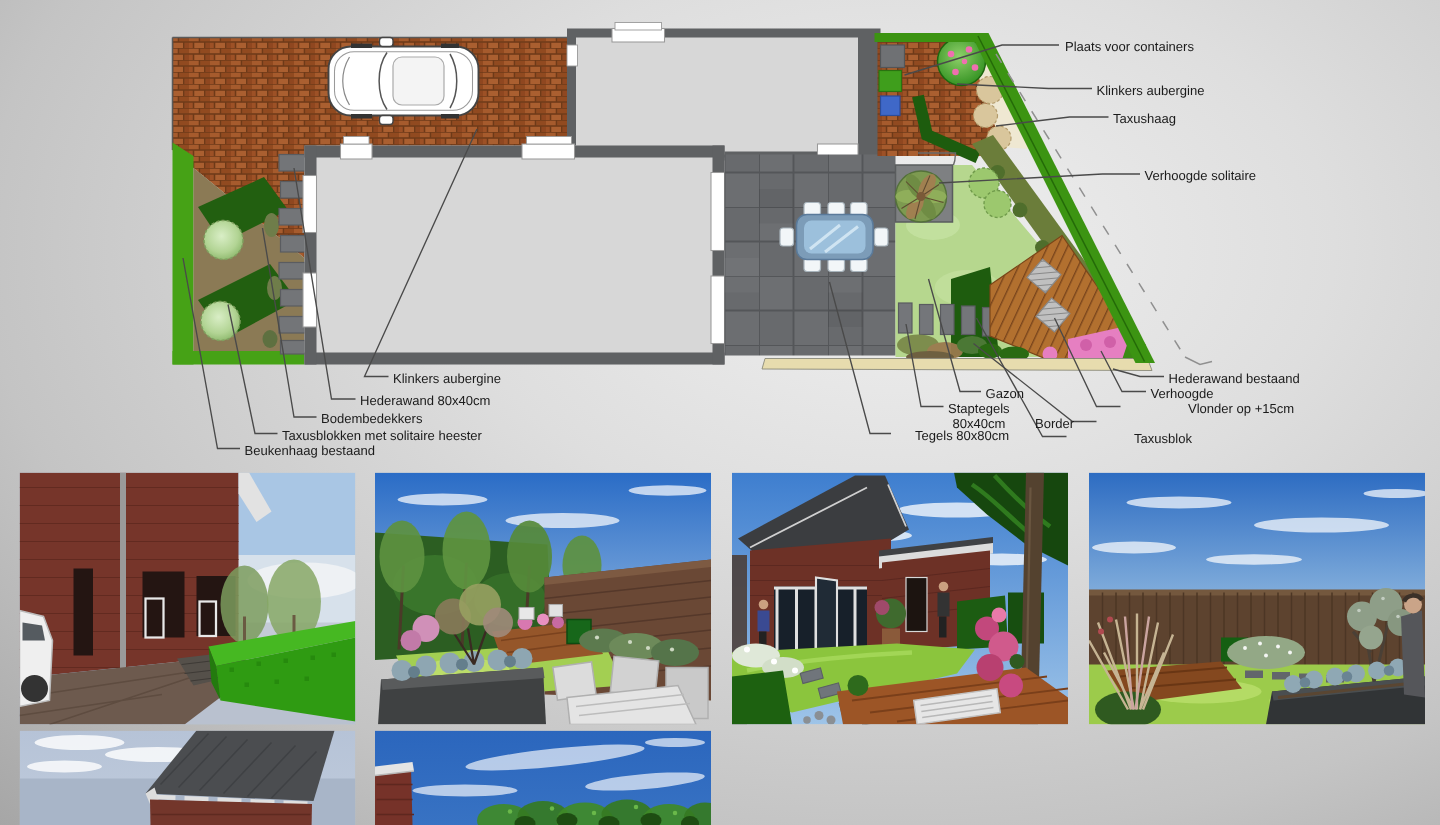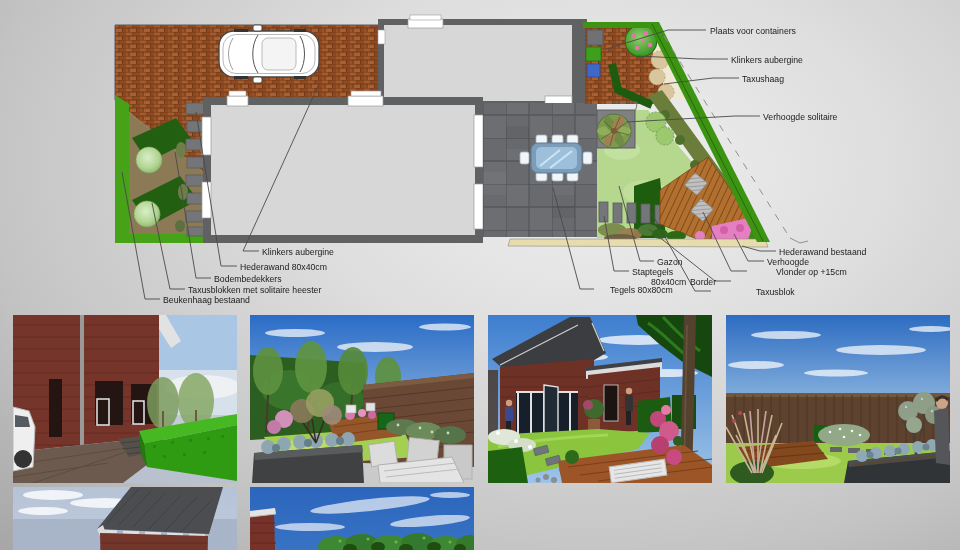--- a/index.html
+++ b/index.html
@@ -270,27 +270,27 @@
       <polyline points="160,299 145,299 122,172"></polyline>
     </g>
   </svg>
 
   <div class="lbl" style="left:710px;top:26px">Plaats voor containers</div>
   <div class="lbl" style="left:731px;top:55px">Klinkers aubergine</div>
   <div class="lbl" style="left:742px;top:74px">Taxushaag</div>
   <div class="lbl" style="left:763px;top:112px">Verhoogde solitaire</div>
   <div class="lbl" style="left:779px;top:247px">Hederawand bestaand</div>
   <div class="lbl" style="left:767px;top:257px">Verhoogde</div>
-  <div class="lbl" style="left:776px;top:267px">Vlonder op +15cm</div>
+  <div class="lbl" style="left:792px;top:267px">Vlonder op +15cm</div>
   <div class="lbl" style="left:690px;top:277px">Border</div>
   <div class="lbl" style="left:756px;top:287px">Taxusblok</div>
   <div class="lbl" style="left:657px;top:257px">Gazon</div>
   <div class="lbl" style="left:632px;top:267px">
     <span>Staptegels</span><br>
-    <span style="margin-left:19px">80x40cm</span>
+    <span style="margin-left:3px">80x40cm</span>
   </div>
   <div class="lbl" style="left:610px;top:285px">Tegels 80x80cm</div>
   <div class="lbl" style="left:262px;top:247px">Klinkers aubergine</div>
   <div class="lbl" style="left:240px;top:262px">Hederawand 80x40cm</div>
   <div class="lbl" style="left:214px;top:274px">Bodembedekkers</div>
   <div class="lbl" style="left:188px;top:285px">Taxusblokken met solitaire heester</div>
   <div class="lbl" style="left:163px;top:295px">Beukenhaag bestaand</div>
   </div>
 
   <div class="thumb" style="left:13px;top:315px;height:168px">

